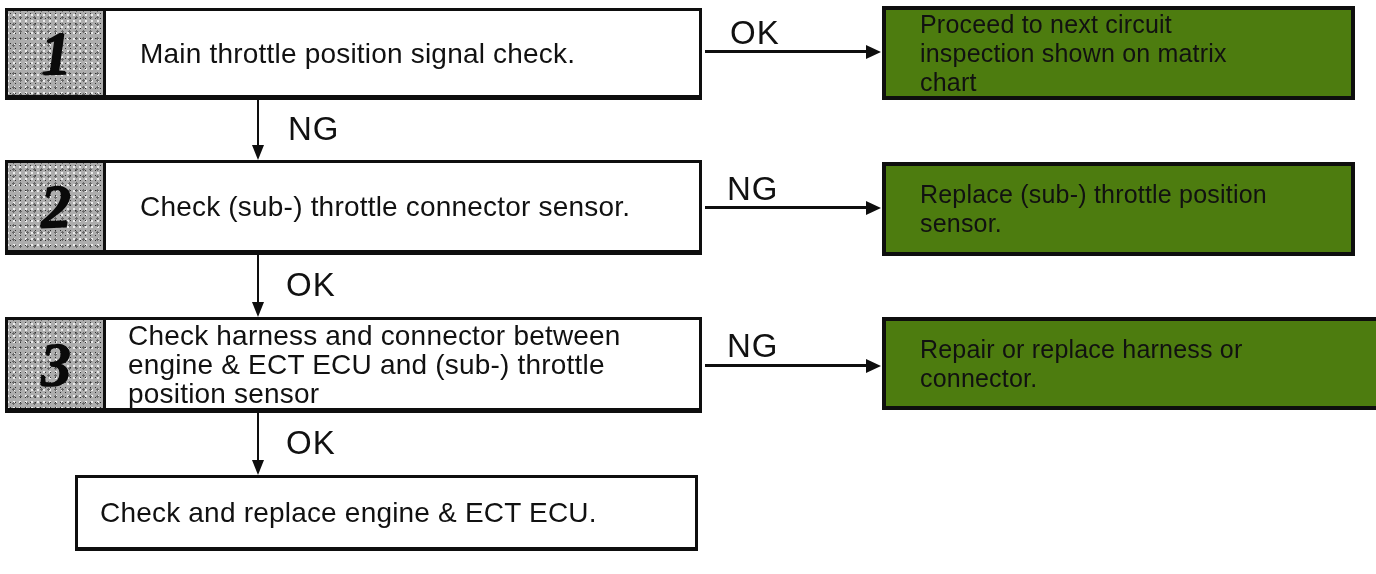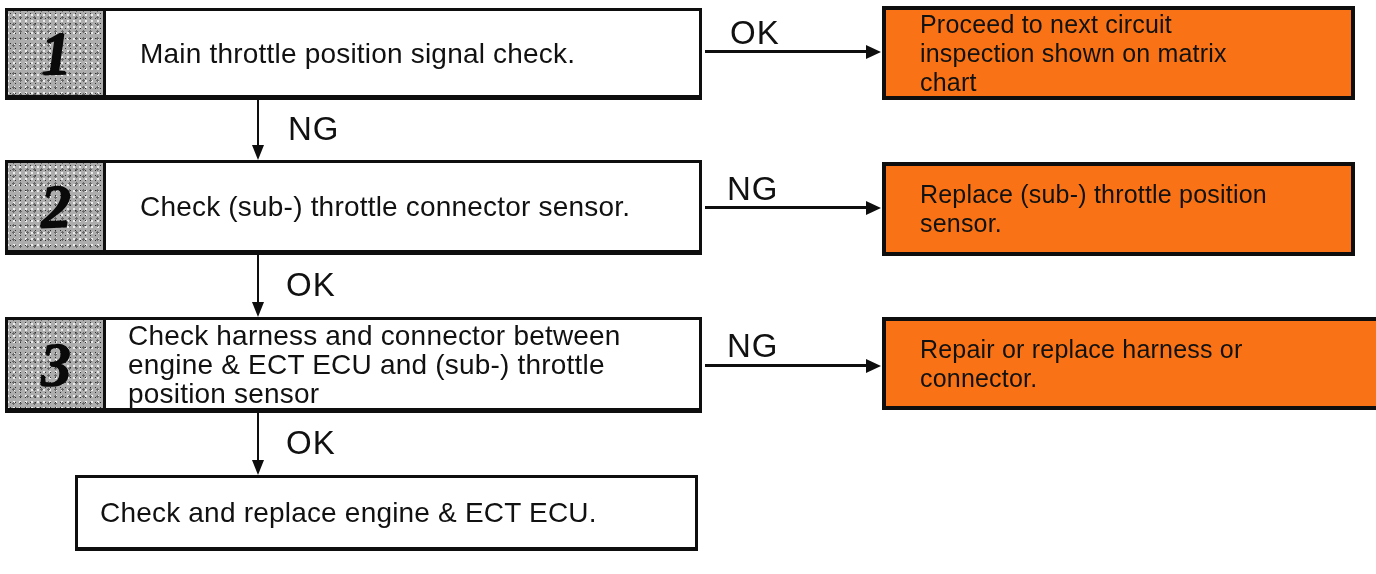--- a/index.html
+++ b/index.html
@@ -16,21 +16,21 @@
     position:absolute;
     background:#fff;
     border:3px solid #0e0e0e;
     border-bottom-width:5px;
     display:flex;
     align-items:stretch;
     box-sizing:border-box;
   }
   .result-box{
     position:absolute;
-    background:#f97316;
+    background:#4d7c0f;
     border:4px solid #0e0e0e;
     display:flex;
     align-items:center;
     box-sizing:border-box;
   }
   .step-text{
     display:flex;
     align-items:center;
     font-size:28px;
     line-height:29px;

